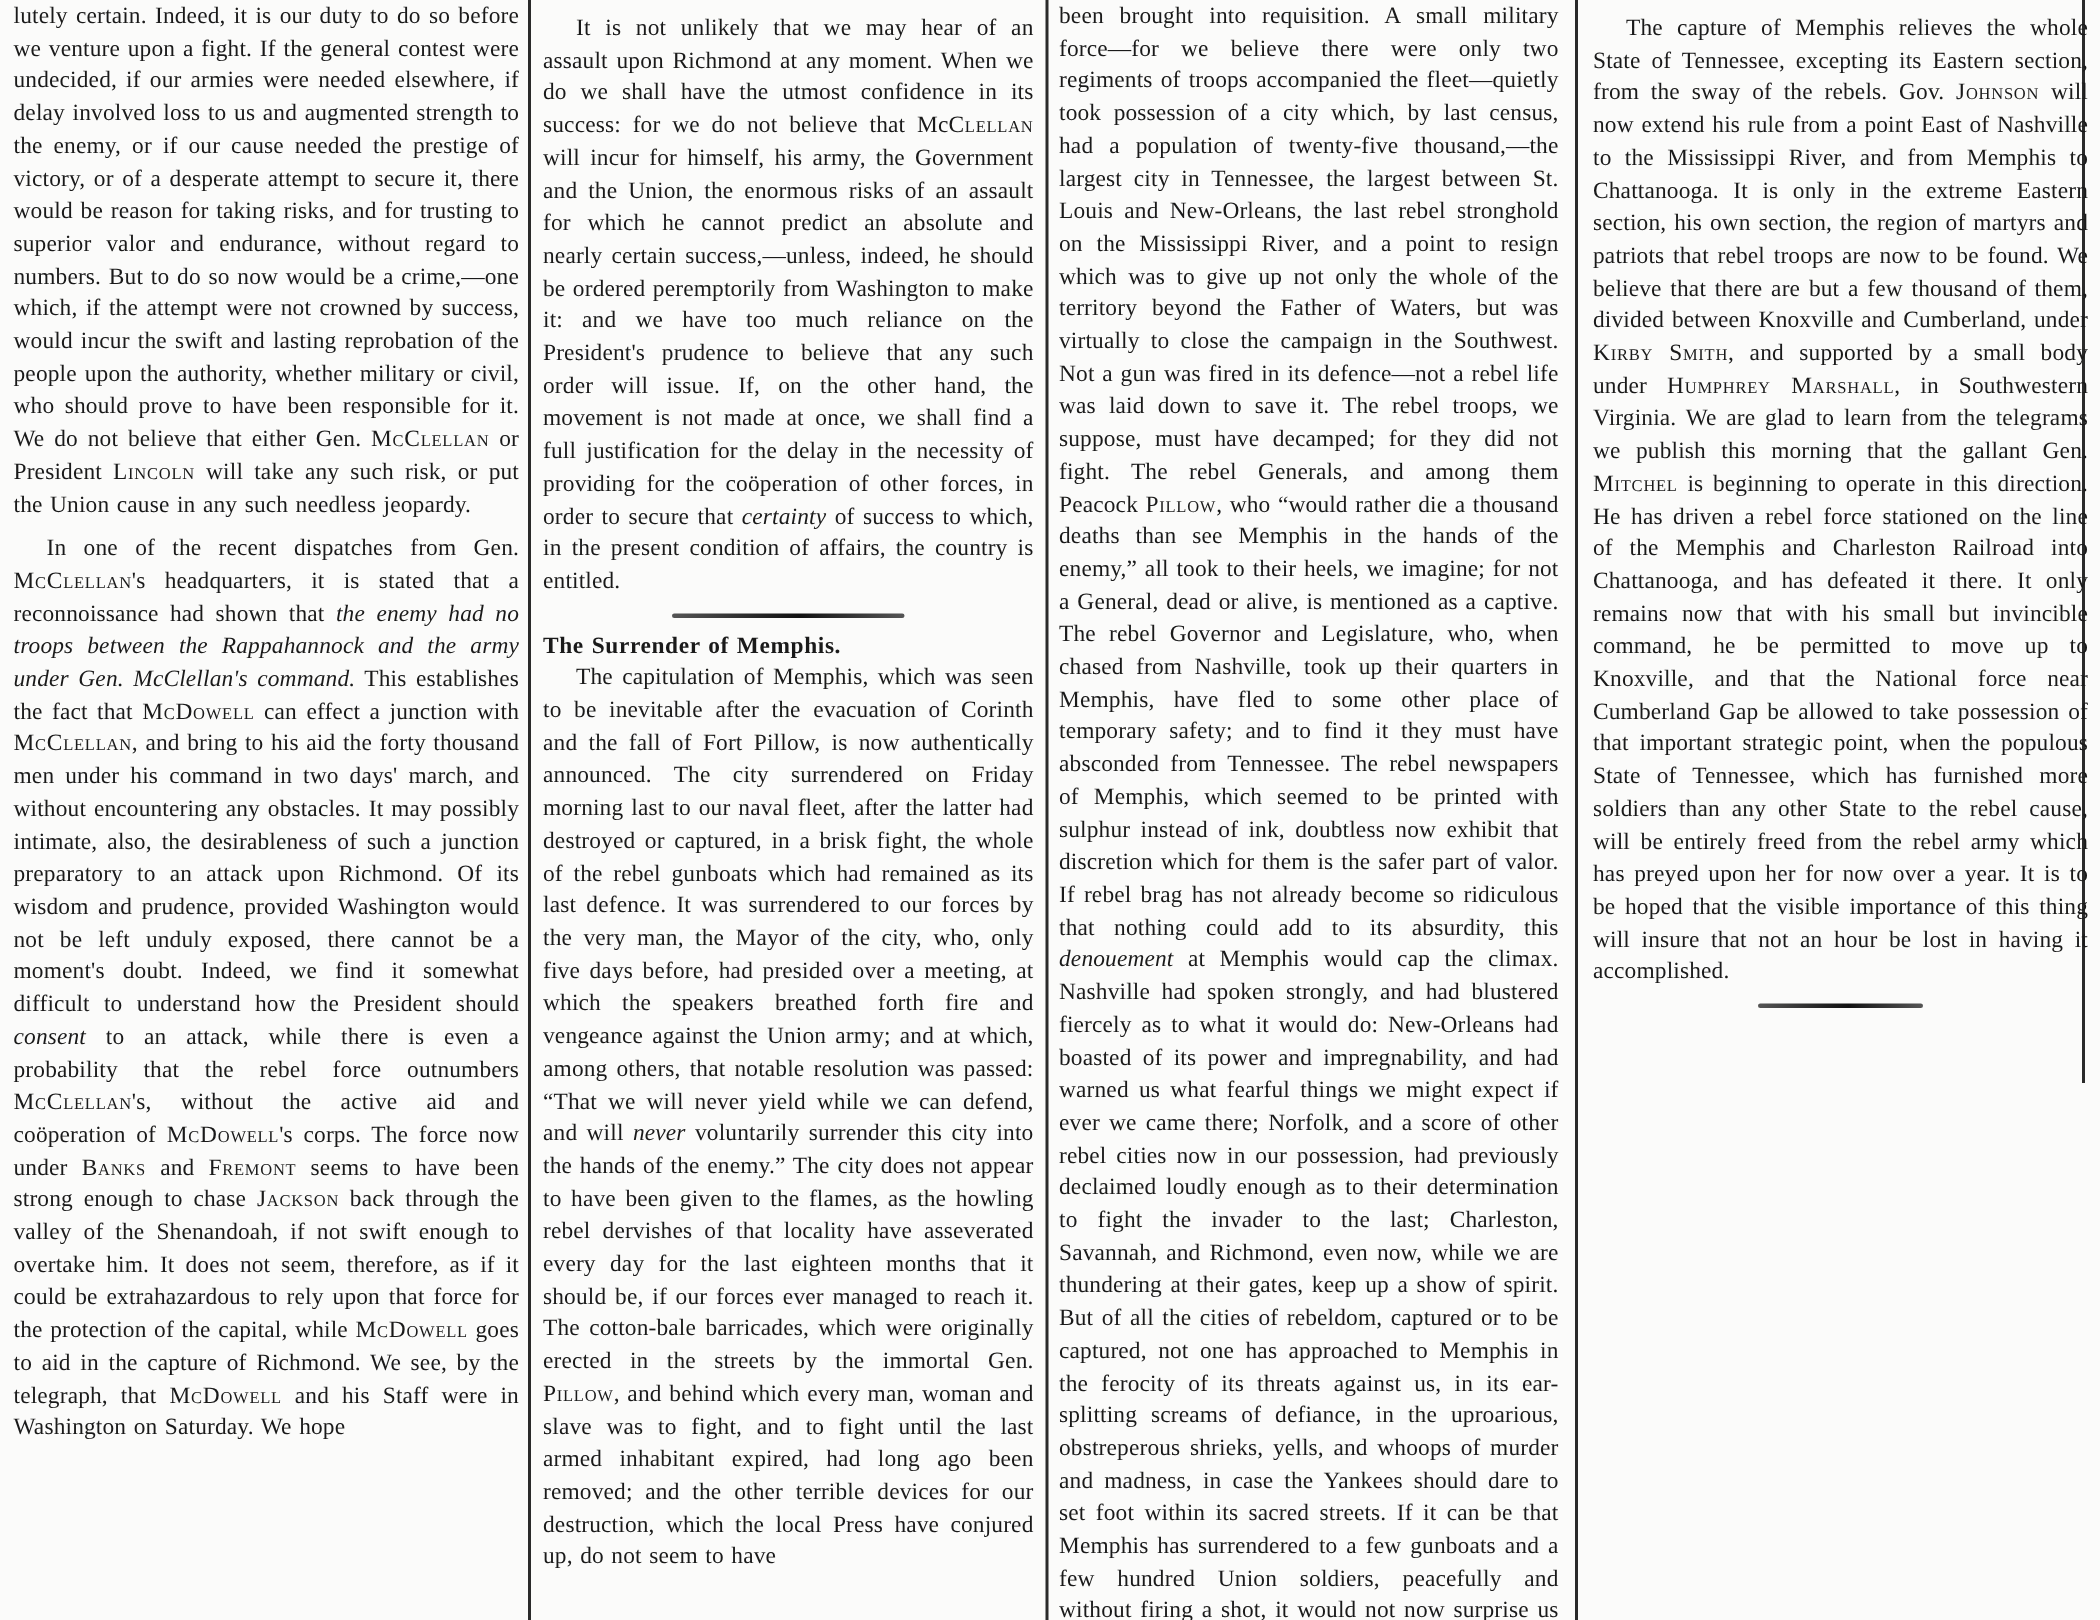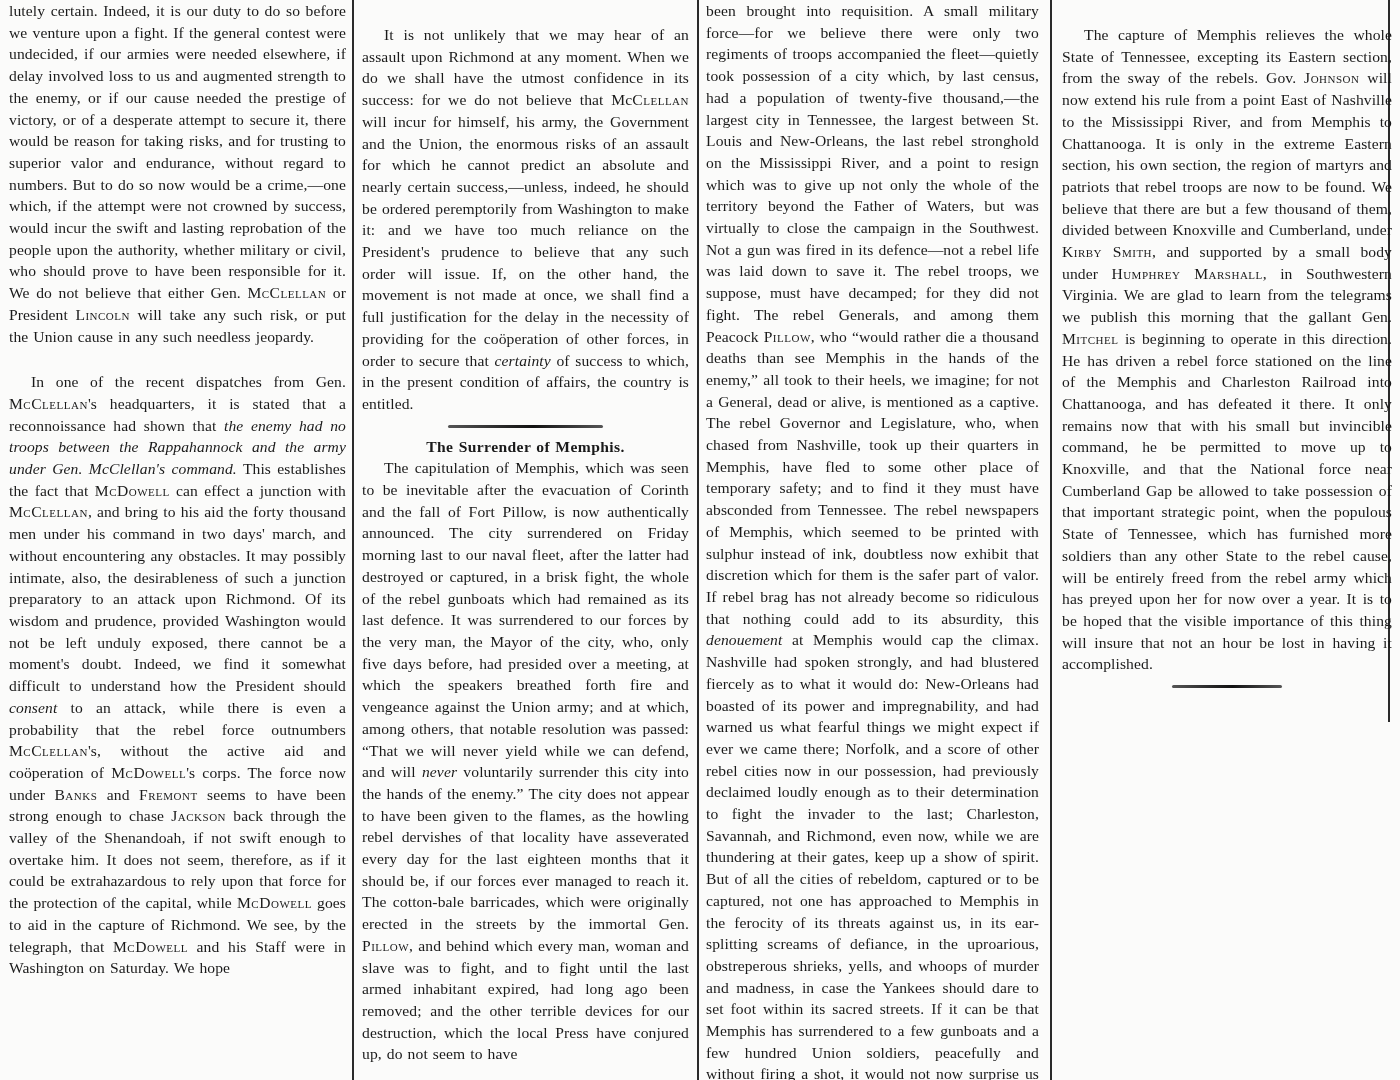--- a/index.html
+++ b/index.html
@@ -13,33 +13,33 @@
   .page { position: absolute; left: 0; top: 0; width: 1204px; height: 1080px; }
   .col {
     position: absolute; top: 0;
     font-size: 15.6px; line-height: 21.7px;
     text-align: justify;
     letter-spacing: 0.1px;
     word-spacing: 1px;
   }
   .col p { margin: 0; }
   .col p.indent { text-indent: 22px; }
-  .col p.gap { margin-top: 24px; }
+  .col p.gap { margin-top: 8px; }
   .sc { font-variant: small-caps; letter-spacing: 0.5px; }
   .it { font-style: italic; }
   .rule-v {
     position: absolute; top: 0; width: 2px; background: #2a2a2a;
   }
   .dash-rule {
     height: 3px; margin: 10px auto 8px auto; width: 155px;
     background: linear-gradient(90deg, #555 0%, #222 40%, #111 55%, #222 65%, #555 100%);
     border-radius: 2px;
   }
   .headline {
-    text-align: center; font-weight: bold; font-size: 15.6px;
+    text-align: left; font-weight: bold; font-size: 15.6px;
     margin: 2px 0 0 0; letter-spacing: 0.4px;
   }
   .col1 { left: 9px; width: 337px; }
   .col2 { left: 362px; width: 327px; }
   .col3 { left: 706px; width: 333px; }
   .col4 { left: 1062px; width: 330px; }
 </style>
 </head>
 <body>
 

